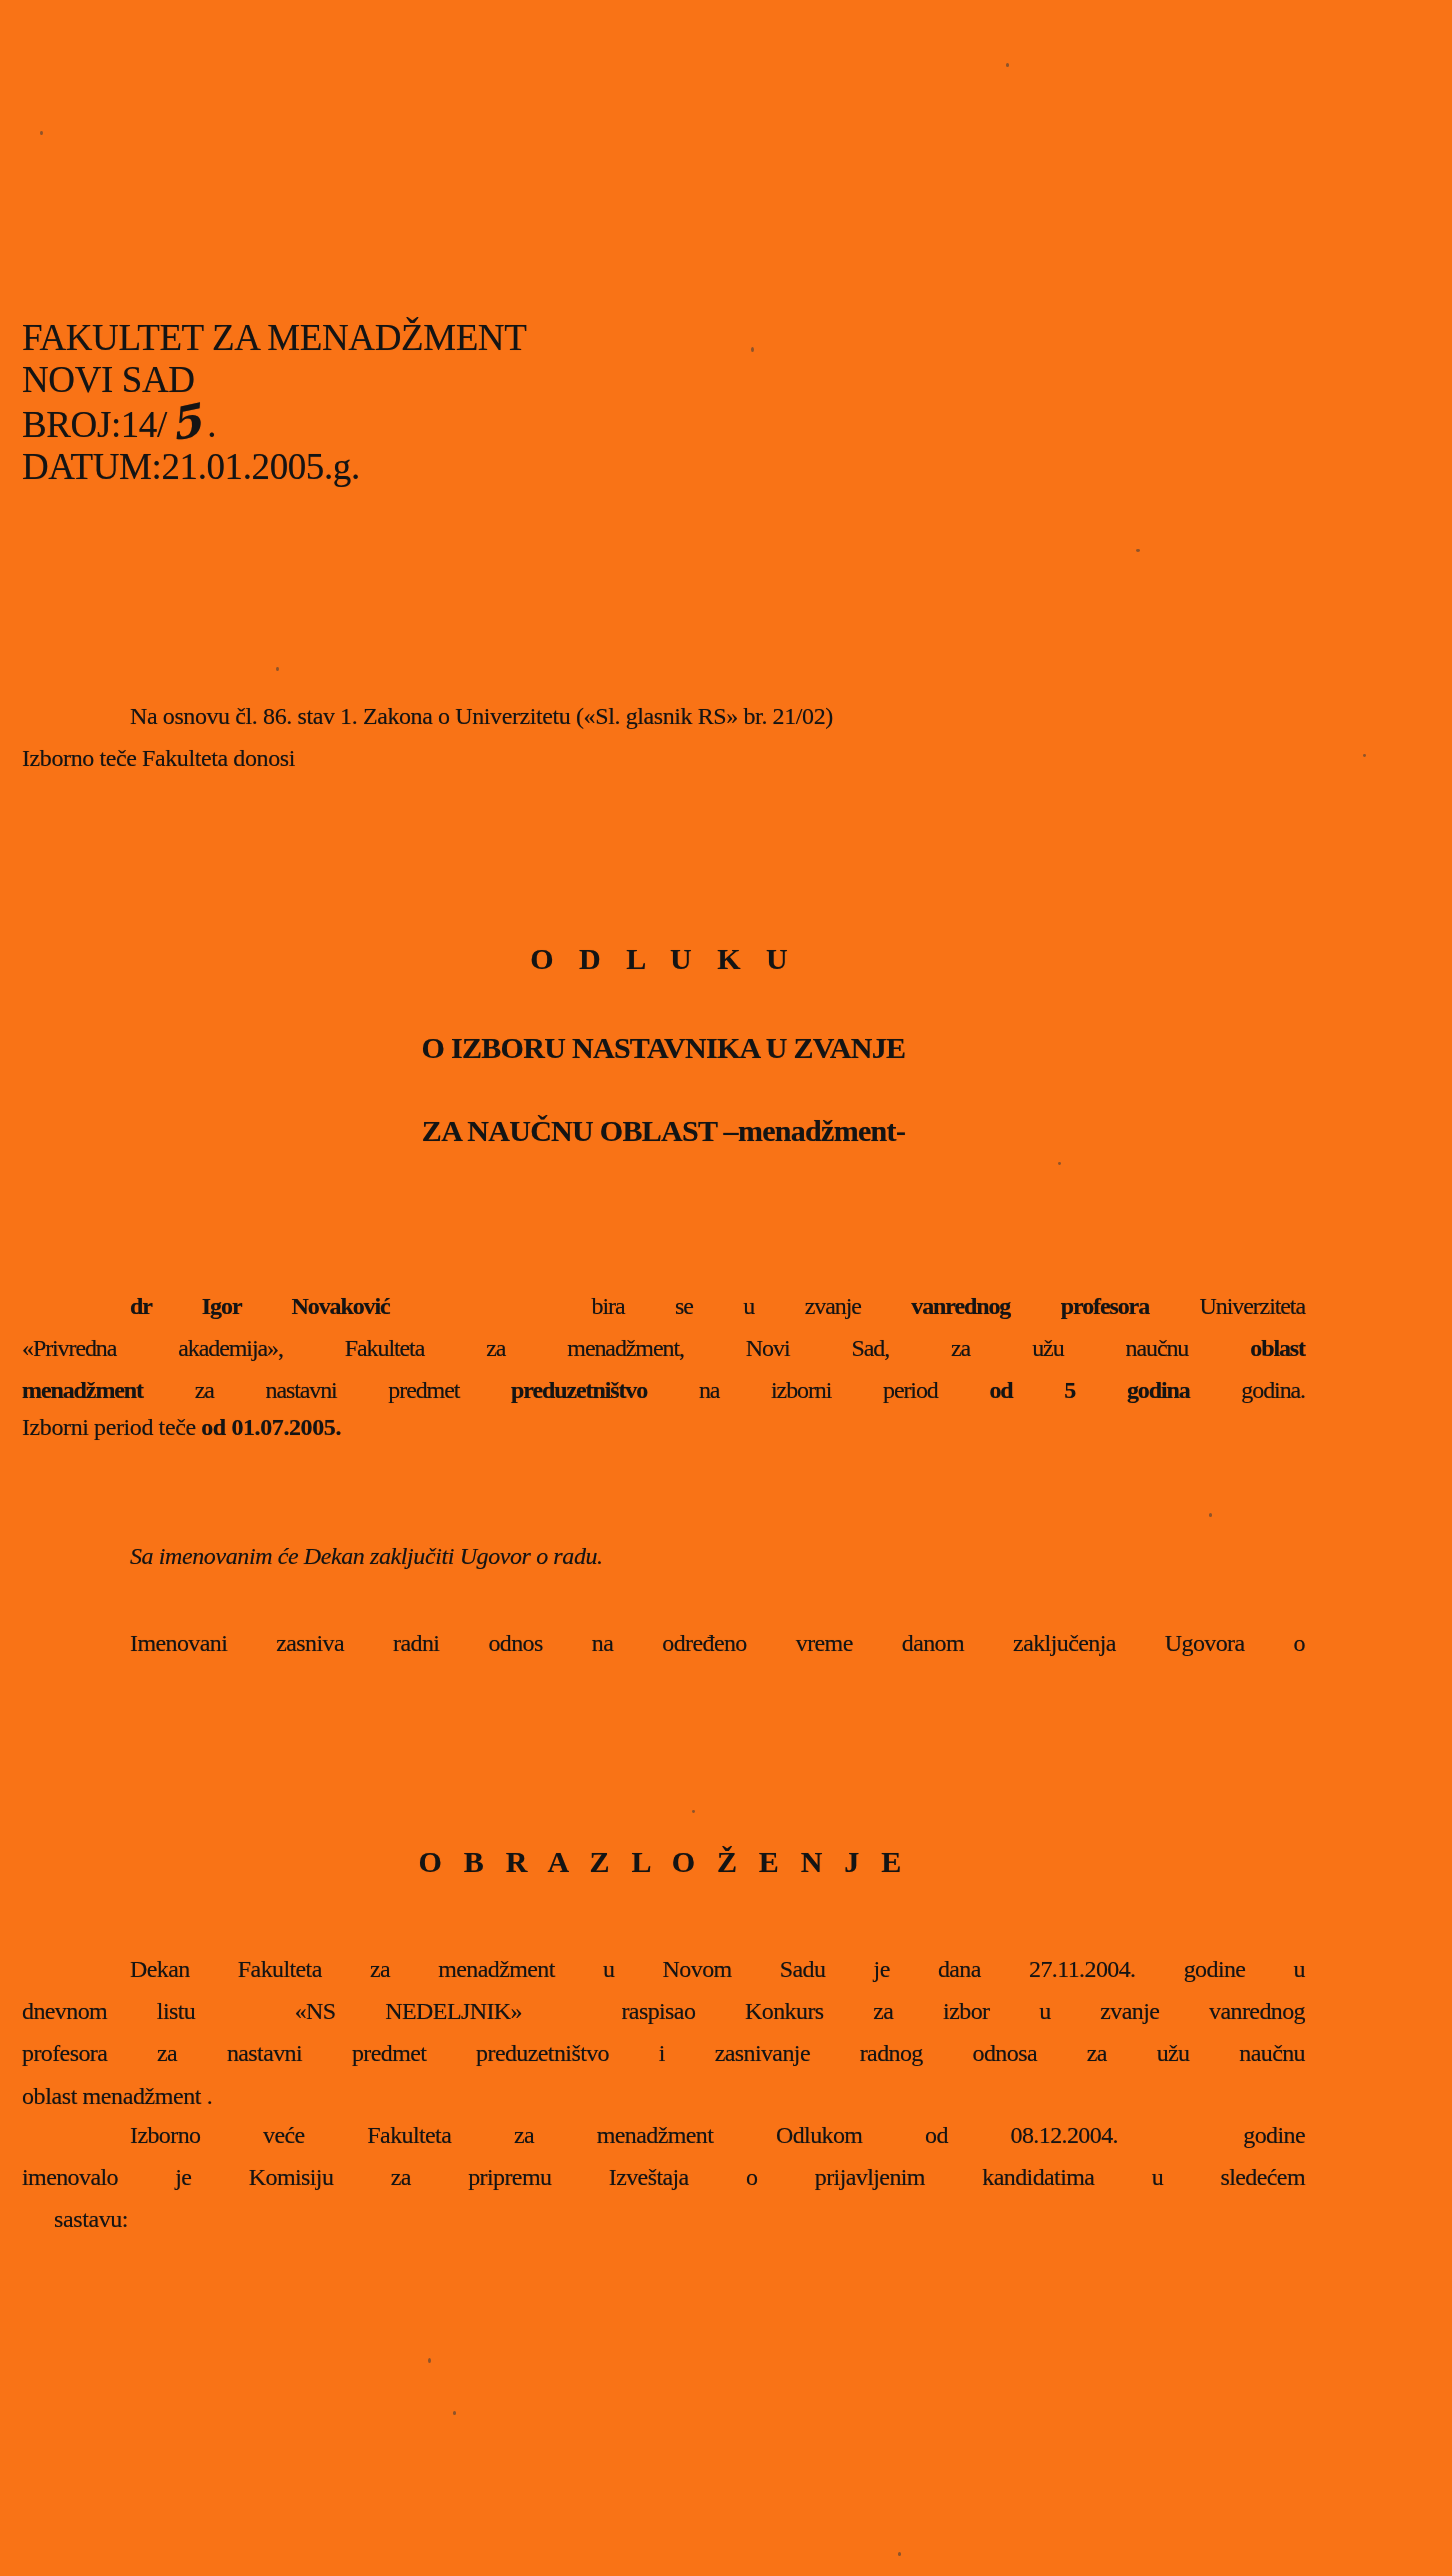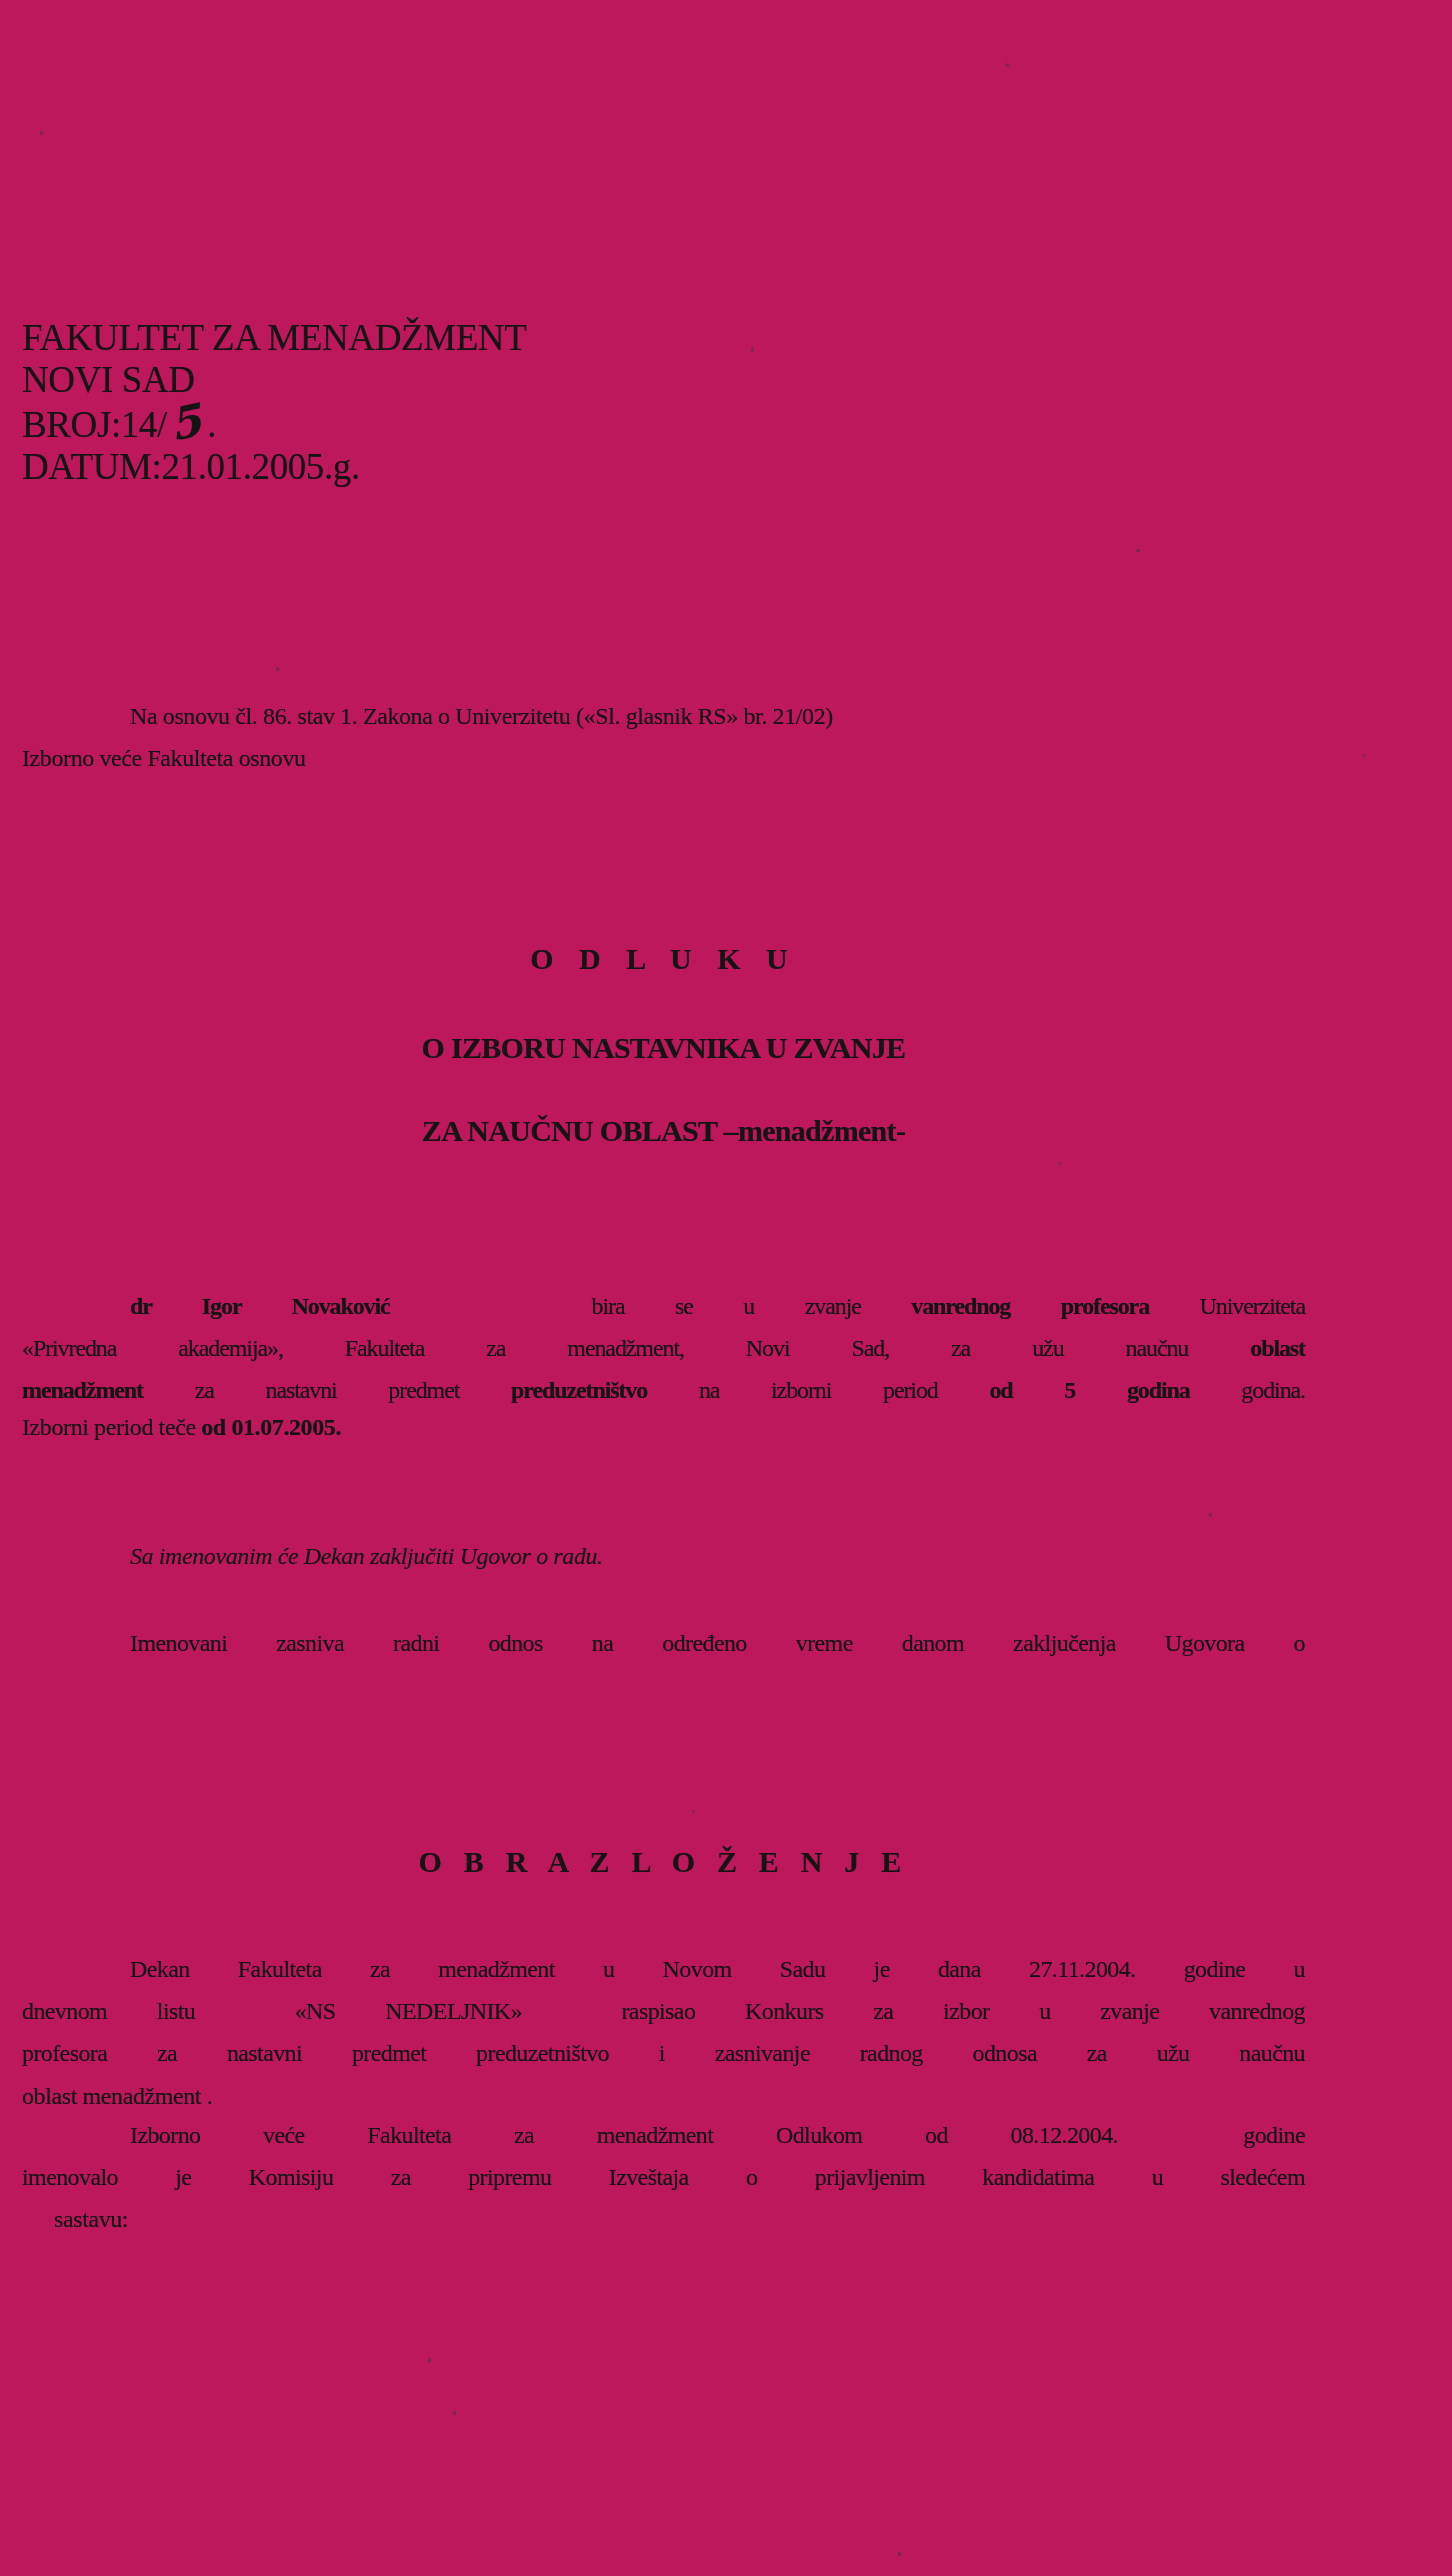--- a/index.html
+++ b/index.html
@@ -1,20 +1,20 @@
 <!DOCTYPE html>
 <html style="font-size:11.8px"><head>
 <meta charset="utf-8">
 <style>
   html, body { margin: 0; padding: 0; background: #e8e8e8; }
   .page {
     position: relative;
     width: 1452px;
     height: 2576px;
-    background: #be185d;
+    background: #f97316;
     overflow: hidden;
     font-family: "Liberation Serif", "DejaVu Serif", serif;
     color: #141414;
     text-shadow: 0 0 0.7px rgba(10,10,10,0.45);
   }
   .block { position: absolute; left: 22px; width: 1283px; }
   .hdr { font-size: 37px; line-height: 42px; letter-spacing: -0.4px; white-space: nowrap; }
   .hand {
     display: inline-block;
     font-family: "DejaVu Serif", serif;
@@ -47,21 +47,21 @@
 
   <div class="block hdr" style="top: 317px;">
     <div>FAKULTET ZA MENADŽMENT</div>
     <div>NOVI SAD</div>
     <div><span>BROJ:14/</span><span class="hand">5</span><span>.</span></div>
     <div>DATUM:21.01.2005.g.</div>
   </div>
 
   <div class="block body-text indent" style="top: 695px;">
     <span>Na osnovu čl. 86. stav 1. Zakona o Univerzitetu («Sl. glasnik RS» br. 21/02)</span><br>
-    <span>Izborno veće Fakulteta osnovu</span>
+    <span>Izborno teče Fakulteta donosi</span>
   </div>
 
   <div class="heading spread" style="top: 938px;">O D L U K U</div>
   <div class="heading sub" style="top: 1027px;">O IZBORU NASTAVNIKA U ZVANJE</div>
   <div class="heading sub" style="top: 1110px;">ZA NAUČNU OBLAST –menadžment-</div>
 
   <div class="block body-text just indent tight" style="top: 1285px;">
     <span class="b">dr Igor Novaković</span><span>&nbsp;&nbsp;&nbsp; bira se u zvanje </span><span class="b">vanrednog profesora</span><span> Univerziteta</span><br>
     <span>«Privredna akademija», Fakulteta za menadžment, Novi Sad, za užu naučnu </span><span class="b">oblast</span><br>
     <span class="b">menadžment</span><span> za nastavni predmet </span><span class="b">preduzetništvo</span><span> na izborni period </span><span class="b">od 5 godina</span><span> godina.</span>

